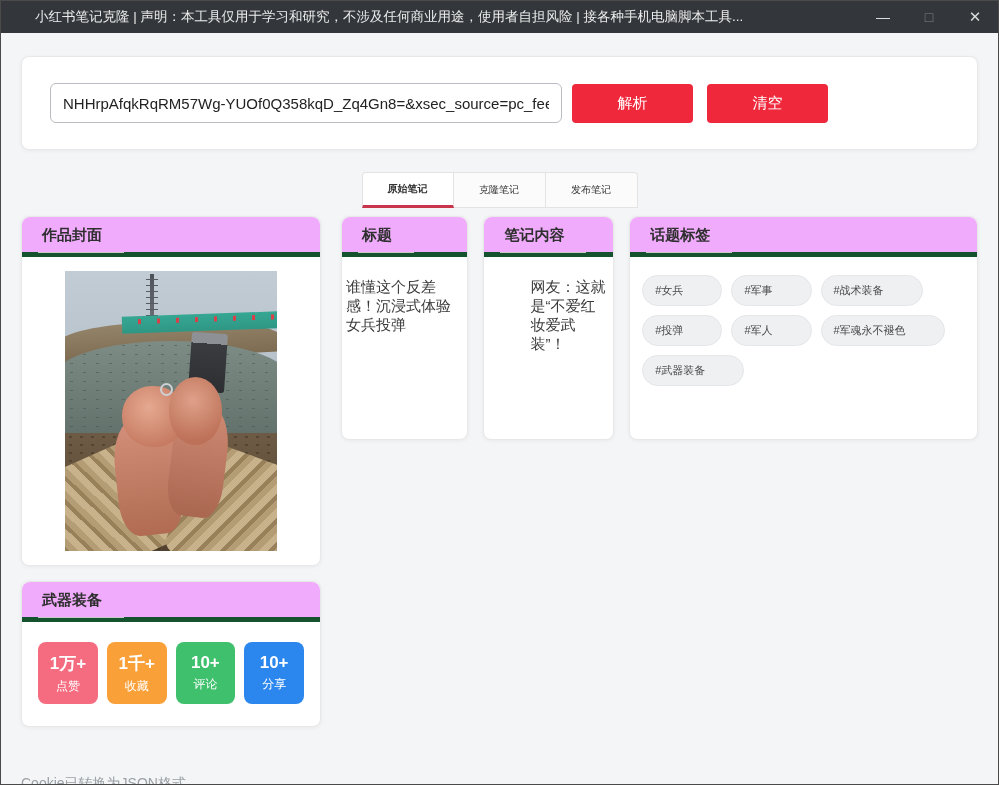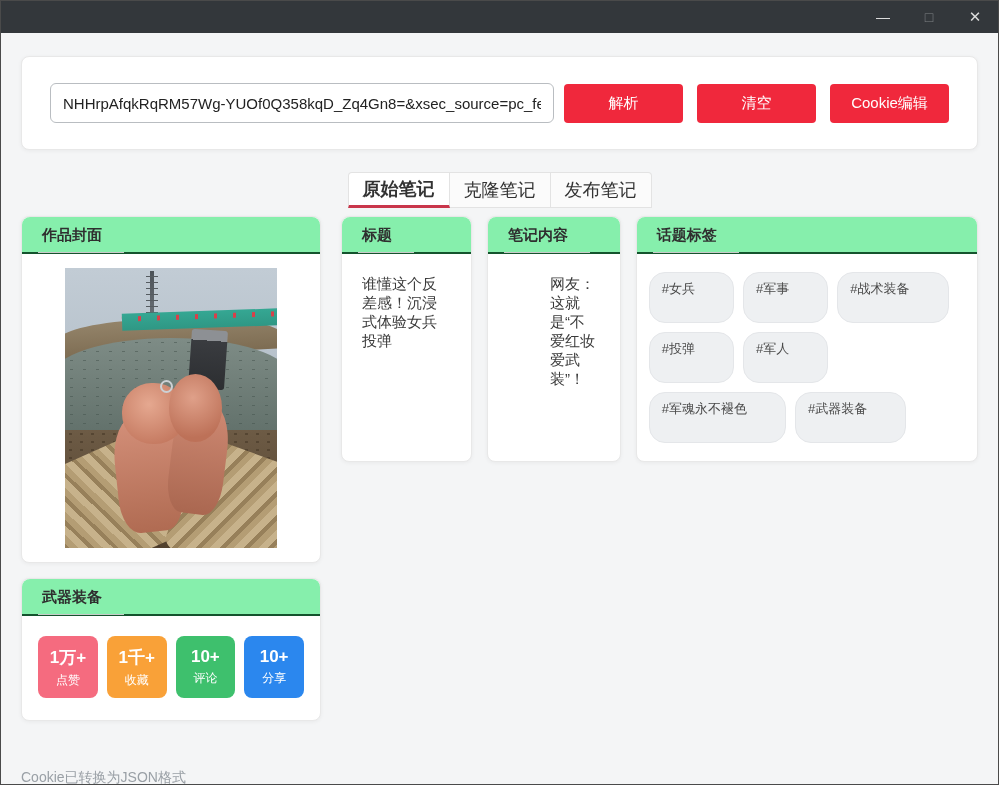--- a/index.html
+++ b/index.html
@@ -45,33 +45,33 @@
     height: 39px; width: 121px; margin-left: 14px; border: none; border-radius: 4px;
     background: #f0283c; color: #fff; font-size: 15px; cursor: pointer;
     font-family: "Liberation Sans", "DejaVu Sans", sans-serif;
   }
   .btn-red:first-of-type { margin-left: 10px; font-family: Liberation Serif, serif; }
   
   .tabs { margin-top: 22px; display: flex; justify-content: center; }
   .tab {
     min-width: 92px; height: 36px; display: flex; align-items: center; justify-content: center;
     background: #fbfbfb; border: 1px solid #e3e3e3; border-left-width: 0;
-    font-size: 18px; color: #333; cursor: pointer; padding: 0 14px;
+    font-size: 10px; color: #333; cursor: pointer; padding: 0 14px;
   }
   .tab:first-child { border-left-width: 1px; border-radius: 4px 0 0 0; }
   .tab:last-child { border-radius: 0 4px 0 0; }
   .tab.active {
     background: #fff; border-bottom: 3px solid #c9364b; font-weight: bold;
   }
   
   .columns { display: flex; gap: 20px; margin-top: 8px; align-items: flex-start; }
   .col-left { width: 300px; flex: 0 0 300px; display: flex; flex-direction: column; gap: 15px; }
   .col-right { flex: 1; display: flex; flex-direction: row; gap: 15px; }
   
-  .panel-header { background: #86efac; border-bottom: 2px solid #14532d; border-radius: 8px 8px 0 0; }
+  .panel-header { background: #f0abfc; border-bottom: 5px solid #14532d; border-radius: 8px 8px 0 0; }
   .panel-title {
     display: inline-block; margin-left: 16px; padding: 9px 22px 7px 4px;
     border-bottom: 1px solid #c9c9c9; margin-bottom: -1px;
     font-size: 15px; font-weight: bold; color: #2f2f2f;
   }
   
   .cover-body { padding: 14px 0 14px; display: flex; justify-content: center; }
   .cover-art { width: 212px; height: 280px; position: relative; overflow: hidden; background: #bfc9d2; }
   .cv { position: absolute; }
   .cv-sky { inset: 0 0 55% 0; background: linear-gradient(#c2ccd5, #b4bfc9); }
@@ -124,49 +124,49 @@
     width: 62px; height: 62px; border-radius: 8px; color: #fff;
     display: flex; flex-direction: column; align-items: center; justify-content: center; gap: 3px;
   }
   .stat-0 { background: #f56b7f; }
   .stat-1 { background: #f9a138; }
   .stat-2 { background: #3ec06d; }
   .stat-3 { background: #2b87ee; }
   .stat-value { font-size: 17px; font-weight: bold; }
   .stat-label { font-size: 12px; }
   
-  .text-body { padding: 21px 20px; font-size: 15px; color: #3a3a3a; }
+  .text-body { padding: 21px 4px; font-size: 15px; color: #3a3a3a; }
   .title-body { min-height: 64px; }
   .content-body { min-height: 182px; margin-left: 42px; }
   .tags-body { padding: 18px 12px 18px; display: flex; flex-wrap: wrap; gap: 9px; min-height: 95px; align-content: flex-start; }
   .tag-pill {
     background: #eef0f2; border: 1px solid #e4e6e9; border-radius: 16px;
-    padding: 7px 38px 24px 12px; font-size: 13px; color: #4a4a4a; cursor: pointer;
+    padding: 7px 38px 7px 12px; font-size: 11px; color: #4a4a4a; cursor: pointer;
   }
   
   .status-message { margin-top: 48px; text-align: left; font-size: 14px; color: #9aa0a6; }
 </style>
 </head>
 <body>
 
 <header class="titlebar">
+  <span class="titlebar-text">小红书笔记克隆 | 声明：本工具仅用于学习和研究，不涉及任何商业用途，使用者自担风险 | 接各种手机电脑脚本工具...</span>
   <span class="titlebar-controls">
     <span class="tb-btn">—</span>
     <span class="tb-btn maximize">□</span>
     <span class="tb-btn close">✕</span>
   </span>
 </header>
 
 <main class="page">
 
   <section class="card toolbar-card">
     <input class="url-input" type="text" value="NHHrpAfqkRqRM57Wg-YUOf0Q358kqD_Zq4Gn8=&amp;xsec_source=pc_feed" style="">
     <button class="btn-red">解析</button>
     <button class="btn-red">清空</button>
-    <button class="btn-red">Cookie编辑</button>
   </section>
 
   <nav class="tabs">
     <div class="tab active">原始笔记</div>
     <div class="tab">克隆笔记</div>
     <div class="tab">发布笔记</div>
   </nav>
 
   <div class="columns">
 

